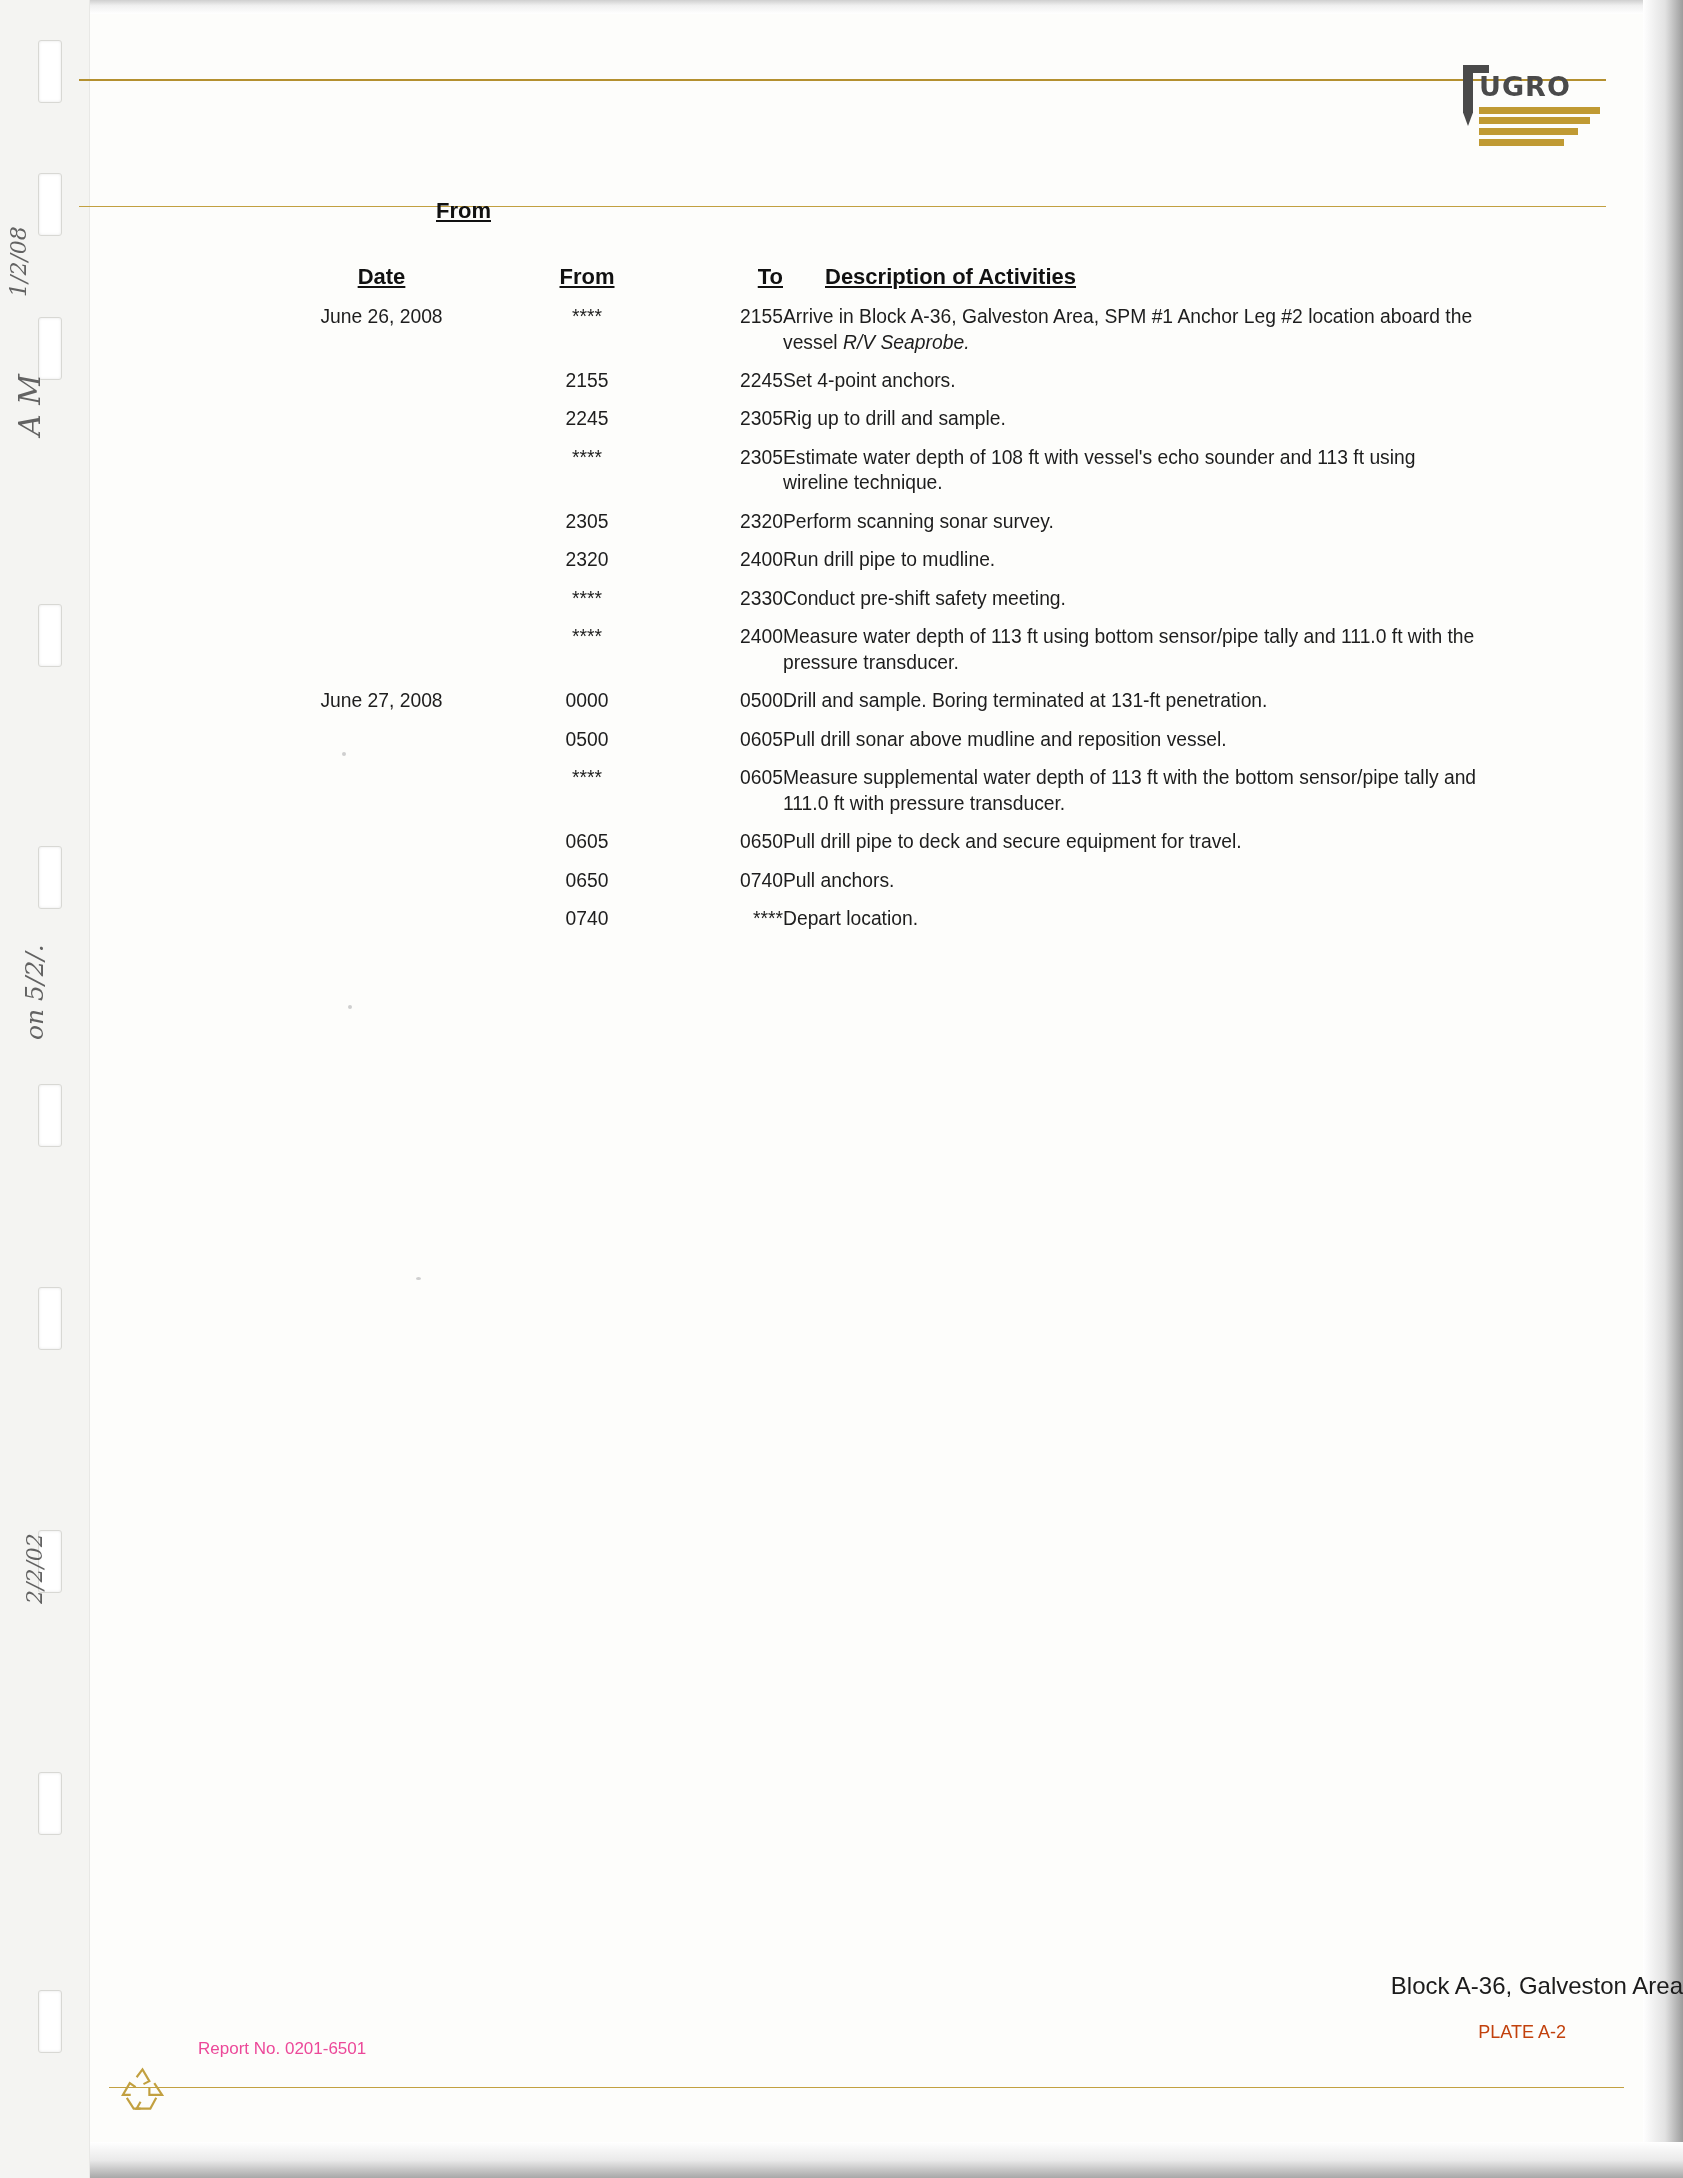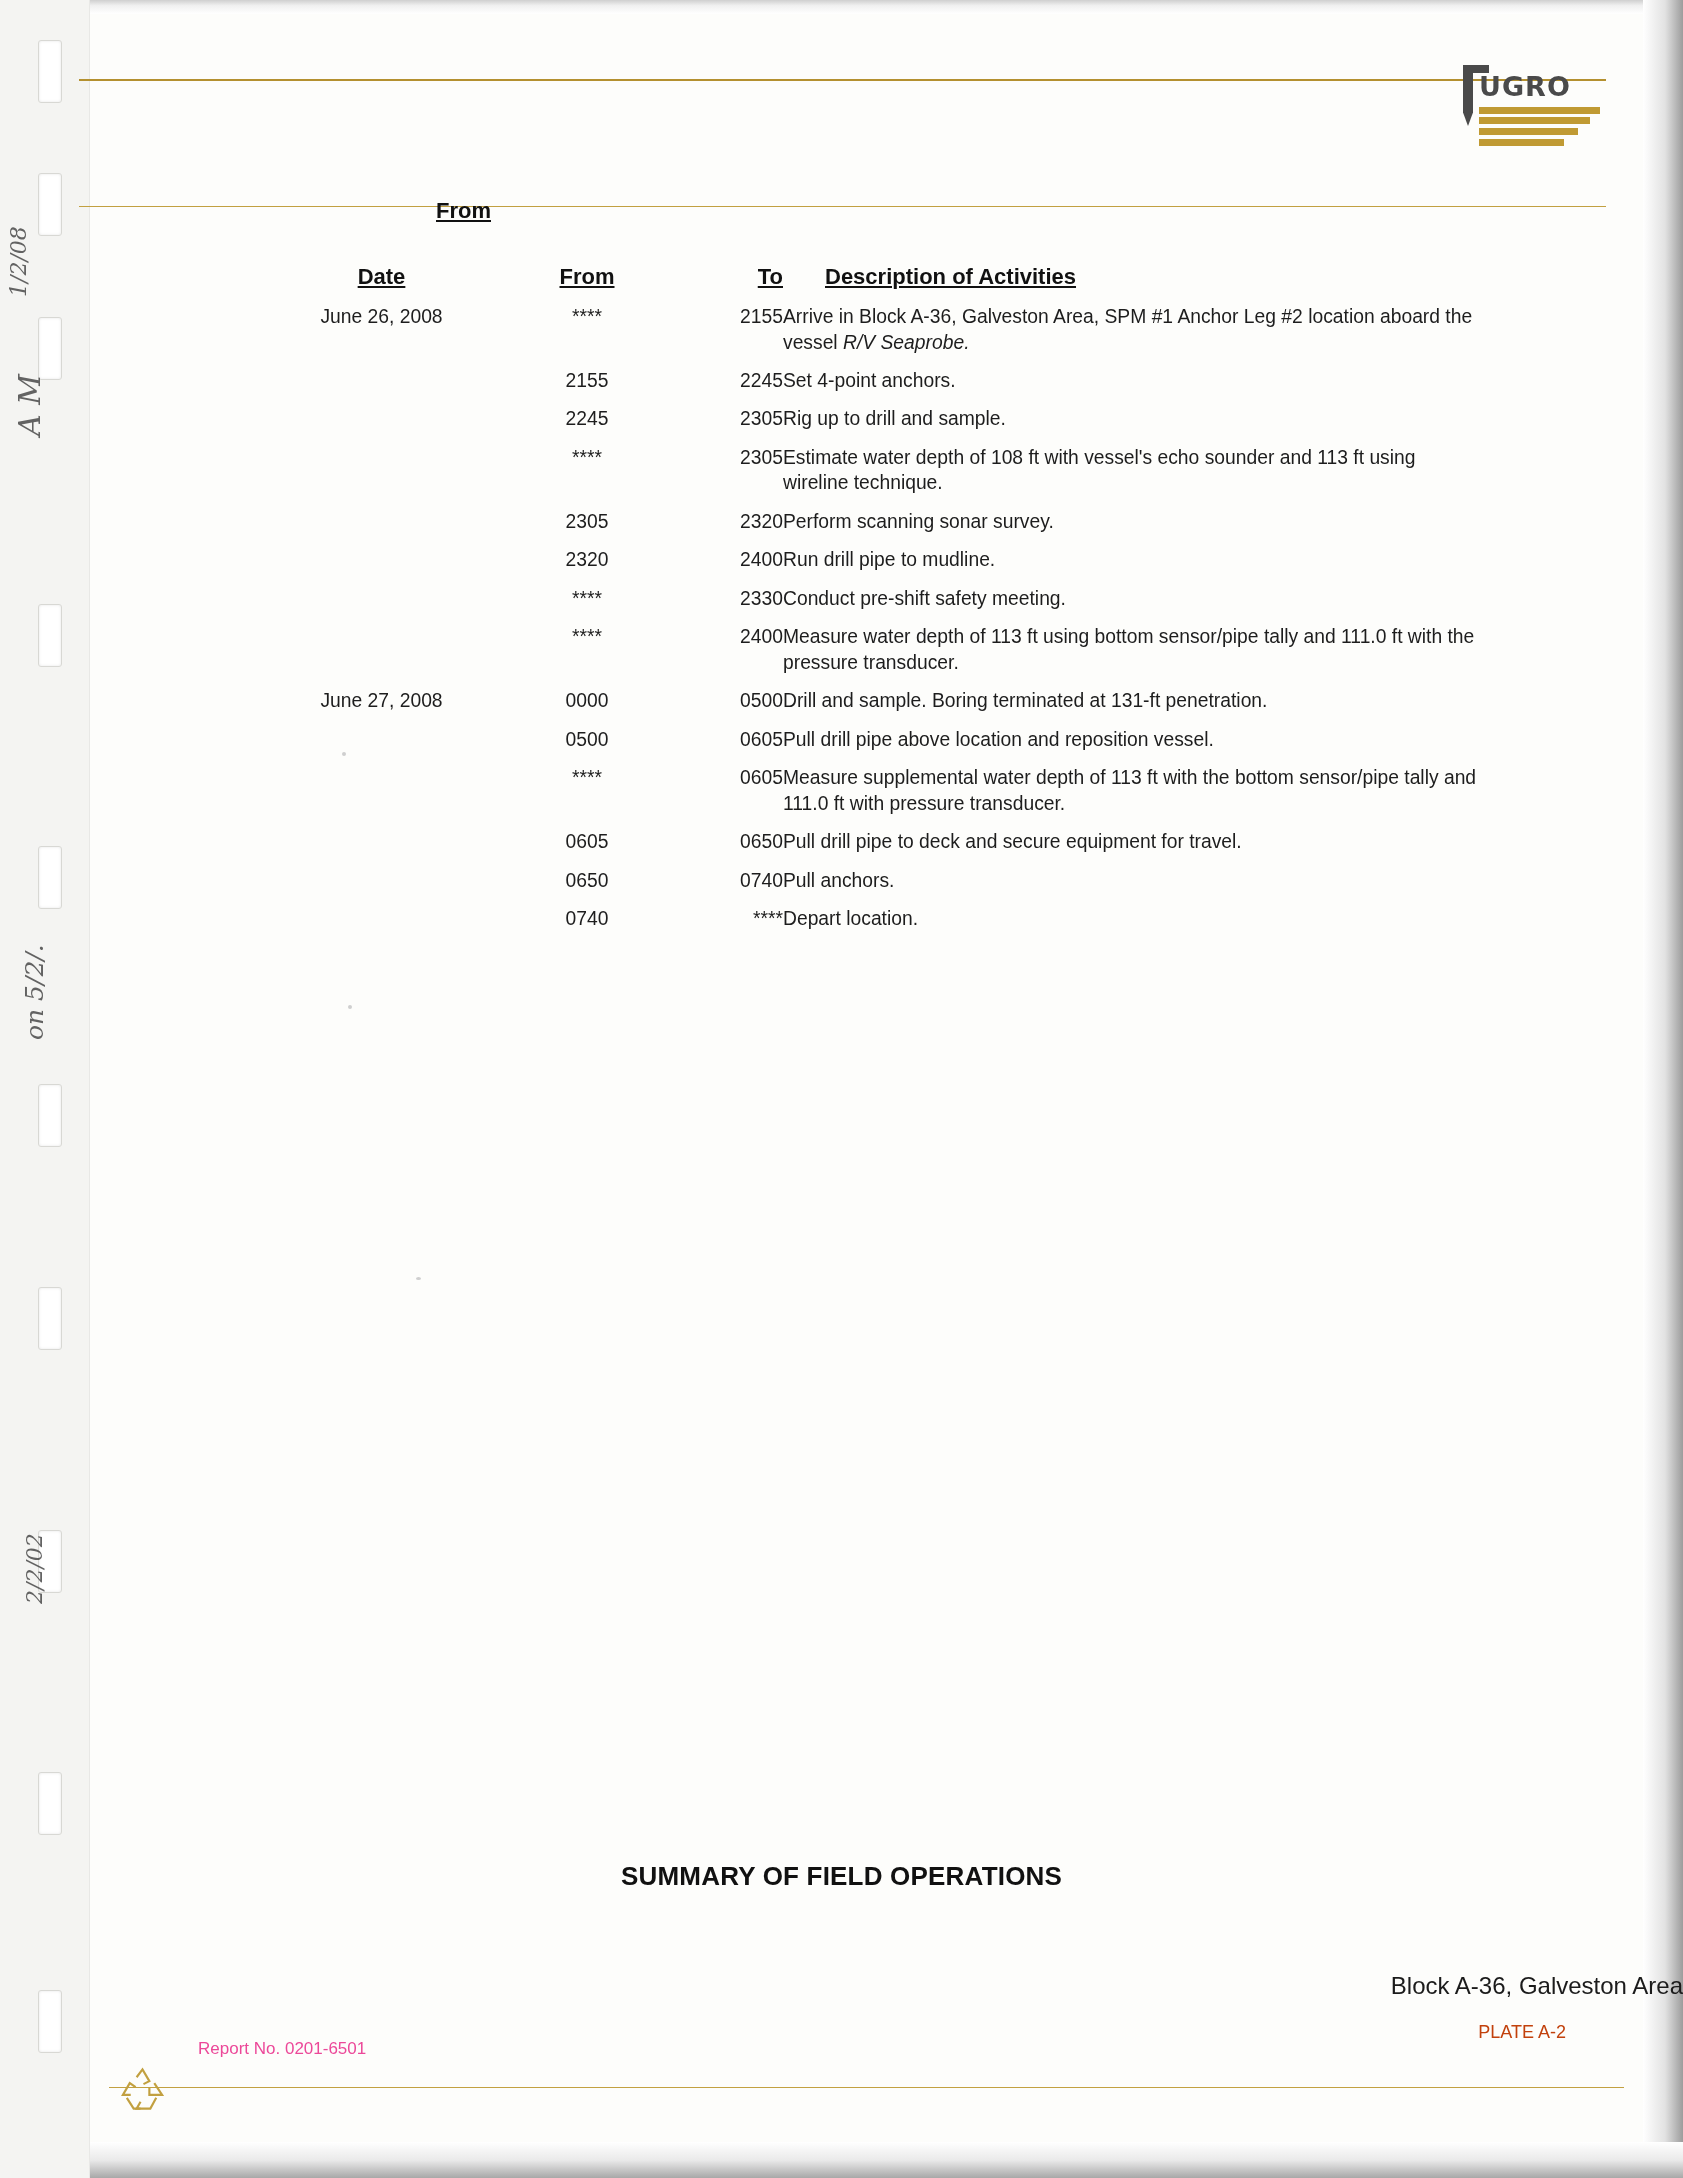--- a/index.html
+++ b/index.html
@@ -357,21 +357,21 @@
           <td class="date">June 27, 2008</td>
           <td class="from">0000</td>
           <td class="to">0500</td>
           <td class="desc">Drill and sample.  Boring terminated at 131-ft penetration.</td>
         </tr>
 
         <tr>
           <td class="date"></td>
           <td class="from">0500</td>
           <td class="to">0605</td>
-          <td class="desc">Pull drill pipe above location and reposition vessel.</td>
+          <td class="desc">Pull drill sonar above mudline and reposition vessel.</td>
         </tr>
 
         <tr>
           <td class="date"></td>
           <td class="from">****</td>
           <td class="to">0605</td>
           <td class="desc">Measure supplemental water depth of 113 ft with the bottom sensor/pipe tally and 111.0 ft with pressure transducer.</td>
         </tr>
 
         <tr>
@@ -396,21 +396,20 @@
         </tr>
       </tbody>
     </table>
   </div>
 
   <div class="handwrite hw1">1/2/08</div>
   <div class="handwrite hw2">A M</div>
   <div class="handwrite hw3">on  5/2/.</div>
   <div class="handwrite hw4">2/2/02</div>
 
-  <div class="footer-title">SUMMARY OF FIELD OPERATIONS</div>
   <div class="footer-sub2">Block A-36, Galveston Area</div>
   <div class="report-no">Report No. 0201-6501</div>
   <div class="plate-no">PLATE A-2</div>
   <div class="footer-rule"></div>
 
   <div class="recycle">
     <svg viewBox="0 0 52 44" width="51" height="44" aria-hidden="true">
       <g fill="none" stroke="#c2a040" stroke-width="2.2">
         <path d="M14 28 L6 28 L13 16 L19 20"></path>
         <path d="M20 10 L26 2 L33 14 L27 17"></path>

